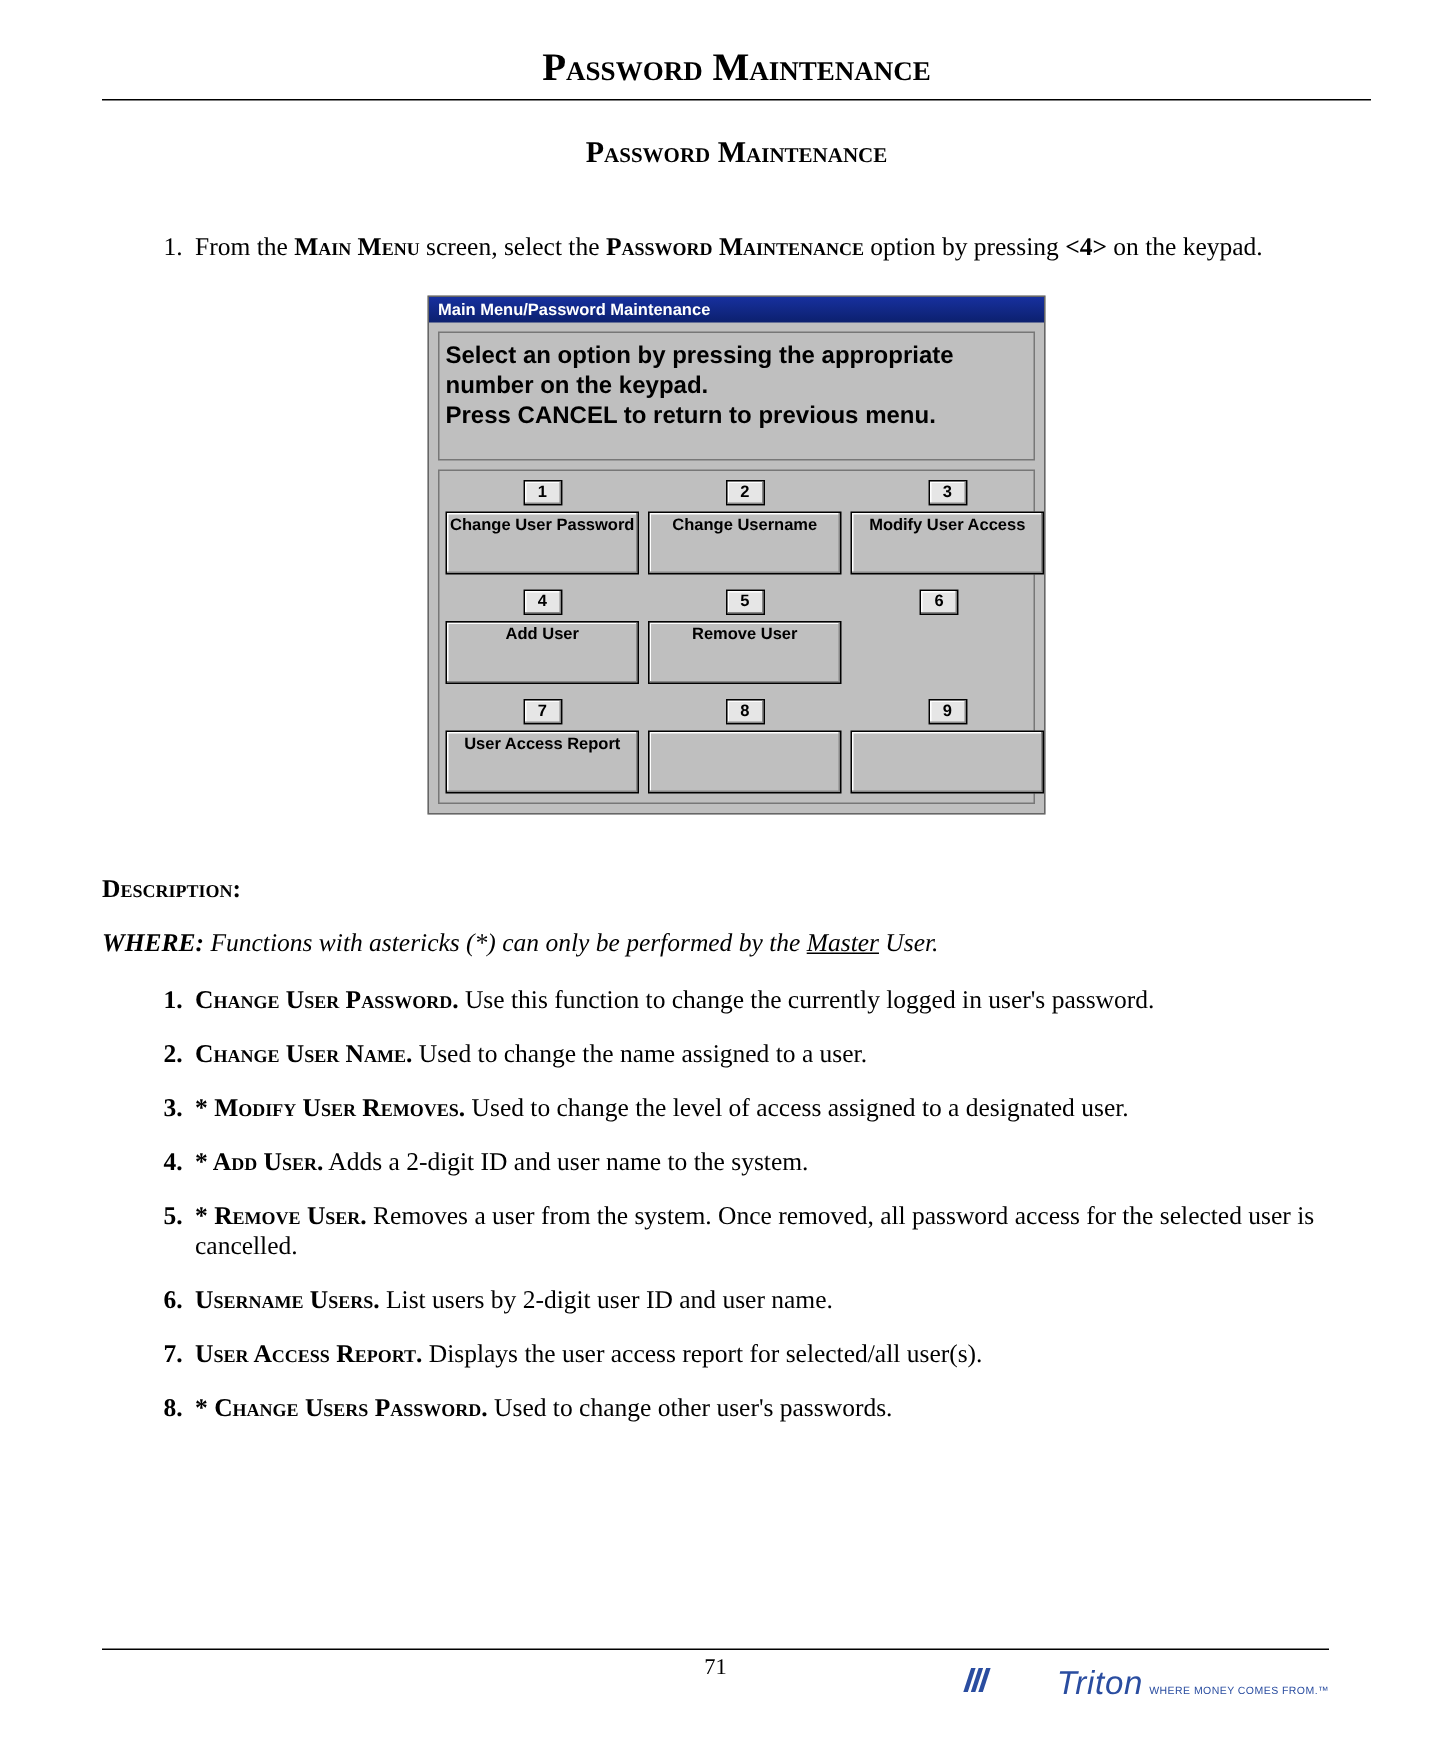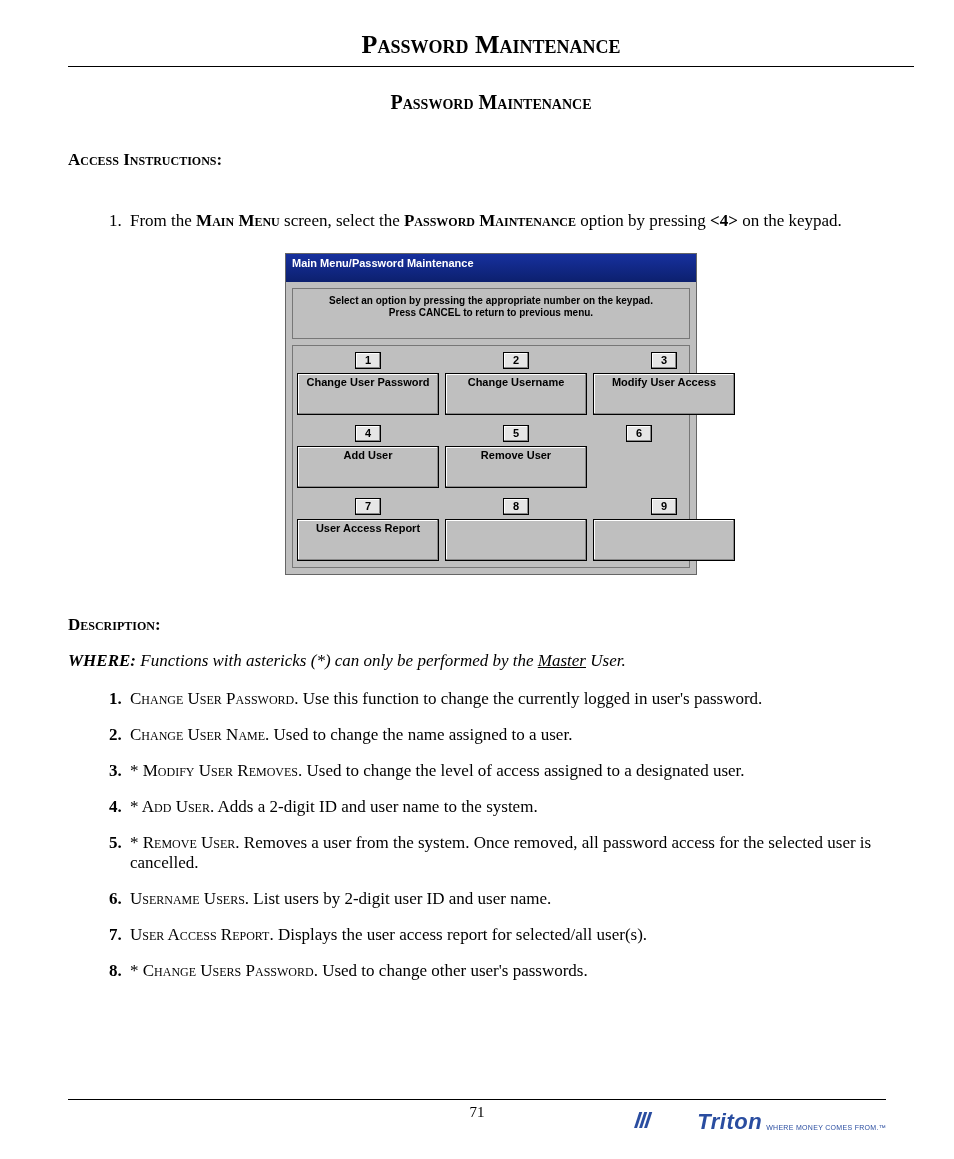--- a/index.html
+++ b/index.html
@@ -74,54 +74,53 @@
     font-weight: bold;
   }
   ol.desc-list li {
     padding-left: 4px;
     margin-bottom: 16px;
     font-weight: normal;
   }
   ol.desc-list li::marker { font-weight: bold; }
   ol.desc-list .item-title {
     font-variant: small-caps;
-    font-weight: normal;
+    font-weight: bold;
   }
   ol.desc-list .item-body { font-weight: normal; }
 
   
   .screenshot {
     width: 412px;
     margin: 0 auto 40px auto;
     background: #bfbfbf;
     border: 1px solid #666;
     font-family: Arial, Helvetica, sans-serif;
     font-size: 11px;
     color: #000;
   }
   .ss-titlebar {
     background: linear-gradient(#17309e, #0c206e);
     color: #fff;
     font-weight: bold;
     font-size: 11px;
     padding: 2px 6px;
-    height: 28px;
+    height: 17px;
     line-height: 14px;
   }
   .ss-body {
     padding: 6px;
   }
   .ss-instruction {
     border: 1px solid #777;
     background: #bfbfbf;
-    text-align: center;
     font-weight: bold;
     padding: 6px 4px 18px 4px;
     margin-bottom: 6px;
-    font-size: 10px;
+    font-size: 16px;
     line-height: 1.25;
   }
   .ss-grid {
     border: 1px solid #777;
     background: #bfbfbf;
     padding: 6px 4px;
   }
   .ss-row {
     display: flex;
     gap: 6px;
@@ -139,21 +138,21 @@
     background: #e6e6e6;
     border: 1px solid #000;
     box-shadow: inset -1px -1px 0 #888, inset 1px 1px 0 #fff;
     text-align: center;
     font-weight: bold;
     font-size: 11px;
     line-height: 15px;
     margin-bottom: 4px;
   }
   .ss-labelbox {
-    width: 142px;
+    width: 129px;
     height: 42px;
     background: #bfbfbf;
     border: 1px solid #000;
     box-shadow: inset -1px -1px 0 #888, inset 1px 1px 0 #fff;
     text-align: right;
     font-weight: bold;
     font-size: 11px;
     line-height: 1.2;
     padding: 2px 2px;
     display: flex;
@@ -177,21 +176,21 @@
     right: 0;
     top: 10px;
     display: flex;
     align-items: center;
     gap: 4px;
     color: #2a4da0;
     font-family: Arial, Helvetica, sans-serif;
   }
   .brand-name {
     font-size: 22px;
-    font-weight: bold;
+    font-weight: normal;
     font-style: italic;
     letter-spacing: 0.5px;
     margin-left: 40px;
   }
   .brand-tag {
     font-size: 7px;
     letter-spacing: 0.3px;
     color: #2a4da0;
     align-self: flex-end;
     padding-bottom: 4px;
@@ -212,21 +211,20 @@
 </head>
 <body>
 
 <div class="page">
 
   <h1 class="top-title">Password Maintenance</h1>
   <hr class="rule">
 
   <h2 class="section-title">Password Maintenance</h2>
 
-  <p class="heading-sc">Access Instructions:</p>
 
   <ol class="access-list">
     <li class="body-text">
       <span>From the </span><span class="sc">Main Menu</span><span> screen, select the </span><span class="sc">Password Maintenance</span><span> option by pressing </span><b>&lt;4&gt;</b><span> on the keypad.</span>
     </li>
   </ol>
 
   <div class="screenshot">
     <div class="ss-titlebar">Main Menu/Password Maintenance</div>
     <div class="ss-body">

